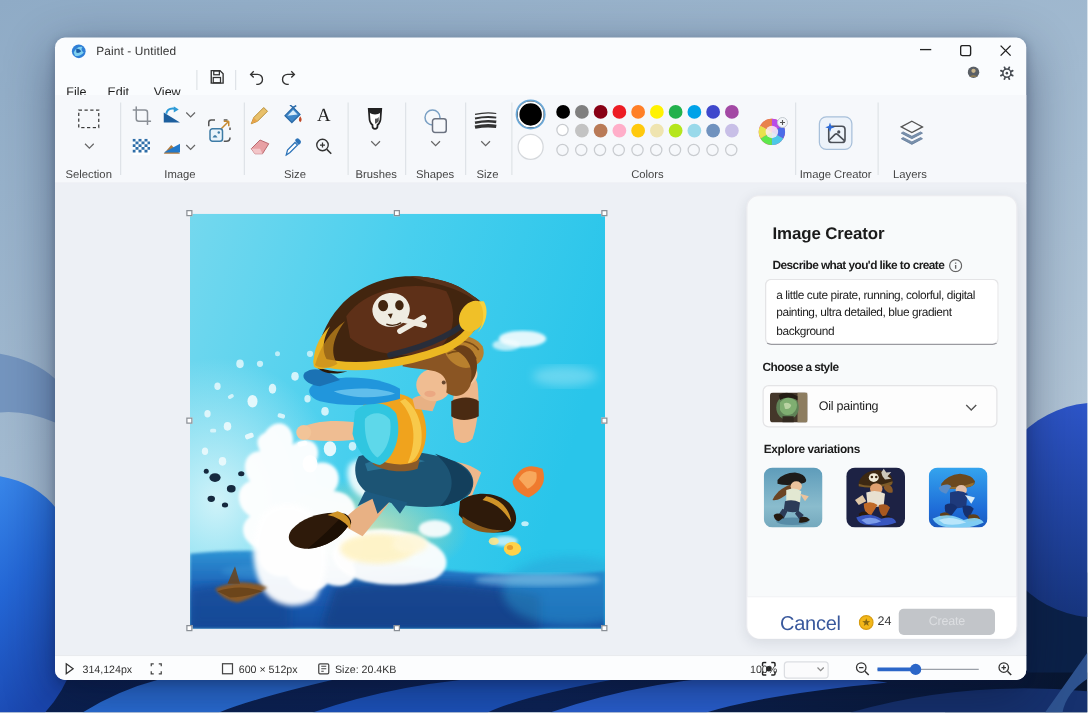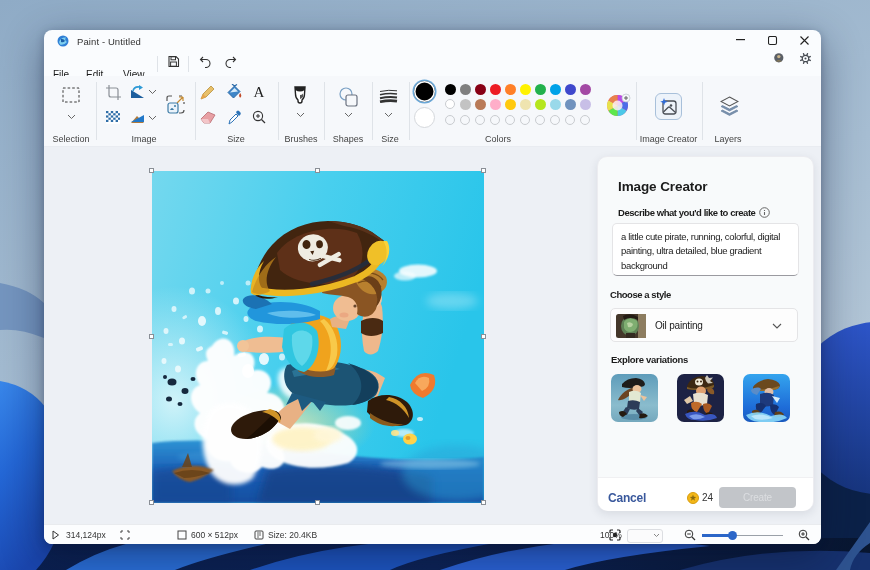--- a/index.html
+++ b/index.html
@@ -120,21 +120,21 @@
     <div class="vsep" style="left:365px;top:6px;height:58px"></div>
     <div class="vsep" style="left:592px;top:6px;height:58px"></div>
     <div class="vsep" style="left:658px;top:6px;height:58px"></div>
 
     <div class="glabel" style="left:2px;width:50px">Selection</div>
     <div class="glabel" style="left:70px;width:60px">Image</div>
     <div class="glabel" style="left:162px;width:60px">Size</div>
     <div class="glabel" style="left:227px;width:60px">Brushes</div>
     <div class="glabel" style="left:274px;width:60px">Shapes</div>
     <div class="glabel" style="left:317px;width:58px">Size</div>
-    <div class="glabel" style="left:424px;width:60px">Colors</div>
+    <div class="glabel" style="left:444px;width:60px">Colors</div>
     <div class="glabel" style="left:592px;width:65px">Image Creator</div>
     <div class="glabel" style="left:654px;width:60px">Layers</div>
 
     <svg class="abs" style="left:18px;top:11px" width="18" height="16">
           <rect x="1" y="1" width="16" height="14" fill="none" stroke="#3a3a3a" stroke-width="1" stroke-dasharray="2.6 2"></rect>
         </svg>
     <svg class="abs" style="left:23px;top:38px" width="9" height="6">
           <path class="chev" d="M1,1 L4.5,4.5 L8,1"></path>
         </svg>
 
@@ -563,21 +563,21 @@
         <path d="M17,20 Q25,17 31,21 L30,31 Q22,34 17,31 Z" fill="#1e3a7c"></path>
         <path d="M29,22 L37,24 L34,29 Z" fill="#d8ecf8"></path>
         <path d="M13,30 Q19,27 23,32 L17,40 Q12,37 13,30 Z" fill="#16306e"></path>
         <path d="M27,31 Q33,29 36,33 L32,41 Q27,39 27,31 Z" fill="#16306e"></path>
         <path d="M32,38 Q39,36 41,41 Q37,44 31,43 Z" fill="#5f4019"></path>
         <path d="M9,37 Q14,34 17,38 L13,43 Q9,42 9,37 Z" fill="#5f4019"></path>
         <path d="M3,41 Q15,35 28,42 Q40,38 44,44 Q31,50 16,48 Q6,47 3,41 Z" fill="#8ad8f8" opacity="0.9"></path>
         <path d="M8,42 Q18,38 30,44 Q20,47 12,45 Z" fill="#c8ecfc" opacity="0.8"></path>
       </svg>
       <div id="panelfoot">
-        <div class="abs" style="left:10px;top:13px;font-size:12px;letter-spacing:-0.2px;color:#39589c;font-weight:bold;">Cancel</div>
+        <div class="abs" style="left:26px;top:13px;font-size:16px;letter-spacing:-0.2px;color:#39589c;font-weight:normal;">Cancel</div>
         <svg class="abs" style="left:89px;top:14px" width="12" height="12">
               <circle cx="6" cy="6" r="5.5" fill="#f3b718"></circle>
               <circle cx="6" cy="6" r="5.5" fill="none" stroke="#d79c10" stroke-width="1"></circle>
               <path d="M6,2.6 L6.8,4.8 L9.2,4.9 L7.3,6.4 L8,8.7 L6,7.3 L4,8.7 L4.7,6.4 L2.8,4.9 L5.2,4.8 Z" fill="#8a6a10"></path>
             </svg>
         <div class="abs" style="left:104px;top:14px;font-size:10px;color:#333">24</div>
         <div class="abs" style="left:121px;top:9px;width:77px;height:21px;background:#c2c5c9;border-radius:4px;color:#dcdee1;font-size:10px;letter-spacing:-0.2px;text-align:center;line-height:21px;">Create</div>
       </div>
     </div>
 

